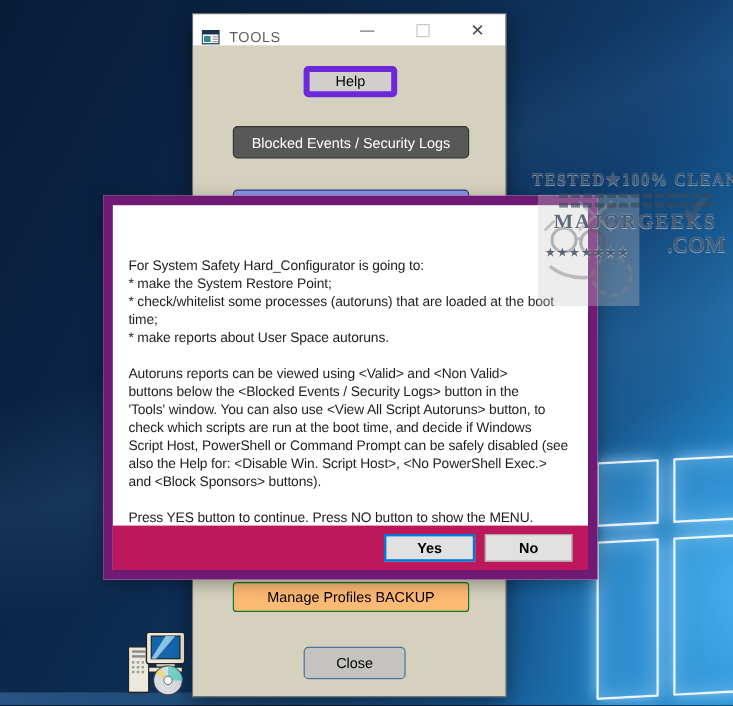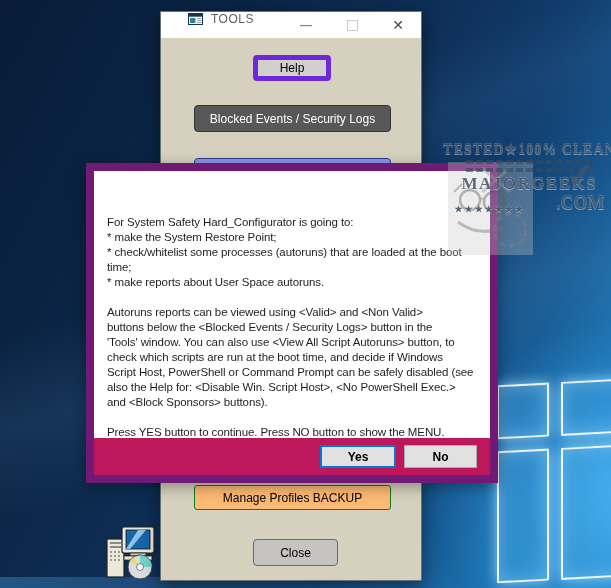--- a/index.html
+++ b/index.html
@@ -28,21 +28,21 @@
     background:linear-gradient(90deg,rgba(70,140,200,.45),rgba(70,140,200,0));}
 
   
   .installer-icon{position:absolute;left:100px;top:526px;width:60px;height:54px;z-index:2;cursor:pointer;}
 
   
   .tools-window{position:absolute;left:160px;top:11px;width:262px;height:570px;z-index:3;
     border:1px solid rgba(15,35,60,.55);box-shadow:0 5px 16px rgba(0,0,0,.45);
     box-sizing:border-box;background:#d5d1be;}
   .titlebar{position:absolute;left:0;top:0;right:0;height:26px;background:#ffffff;
-    display:flex;align-items:flex-start;padding-left:20px;}
+    display:flex;align-items:flex-end;}
   .titlebar-icon{margin-left:7px;width:16px;height:14px;flex:none;}
   .titlebar-text{margin-left:7px;font-size:12px;color:#5f5f5f;letter-spacing:.5px;}
   .title-buttons{margin-left:auto;display:flex;height:100%;}
   .tbtn{width:46px;height:100%;display:flex;align-items:center;justify-content:center;
     font-size:12px;cursor:pointer;}
   .tbtn-min{color:#8a8a8a;font-weight:bold;}
   .maxbox{width:9px;height:9px;border:1px solid #c9c9c9;}
   .tbtn-close{color:#4a4a4a;font-size:14px;}
   .client{position:absolute;left:0;top:26px;right:0;bottom:0;background:#d5d1be;}
   .wbtn{position:absolute;box-sizing:border-box;display:flex;align-items:center;justify-content:center;

